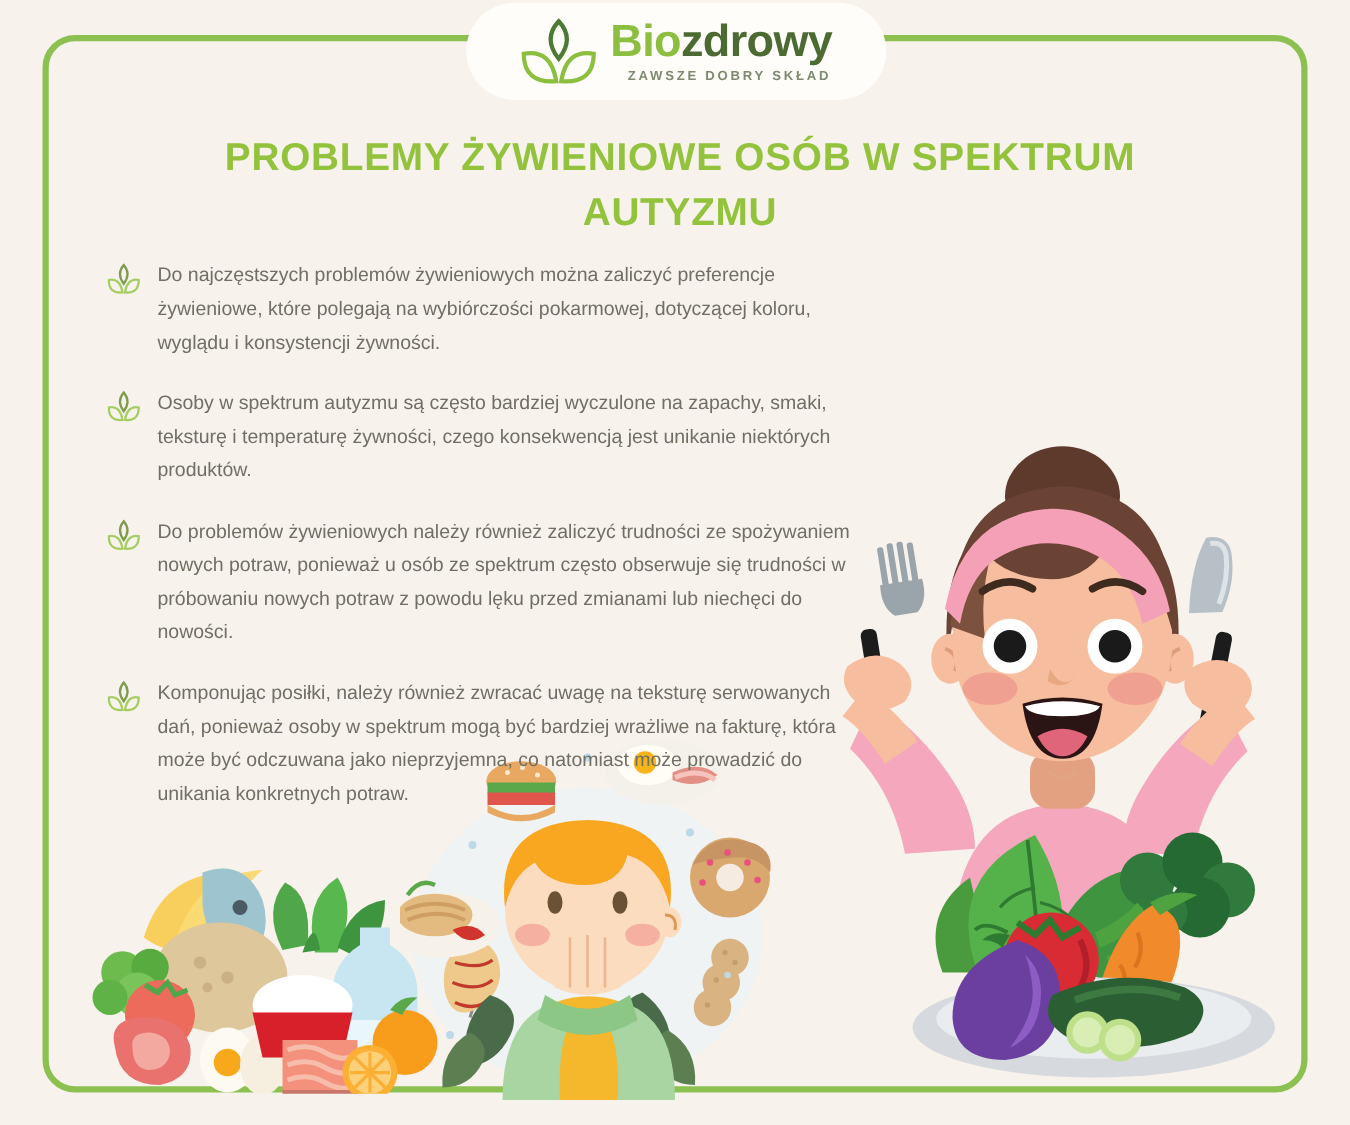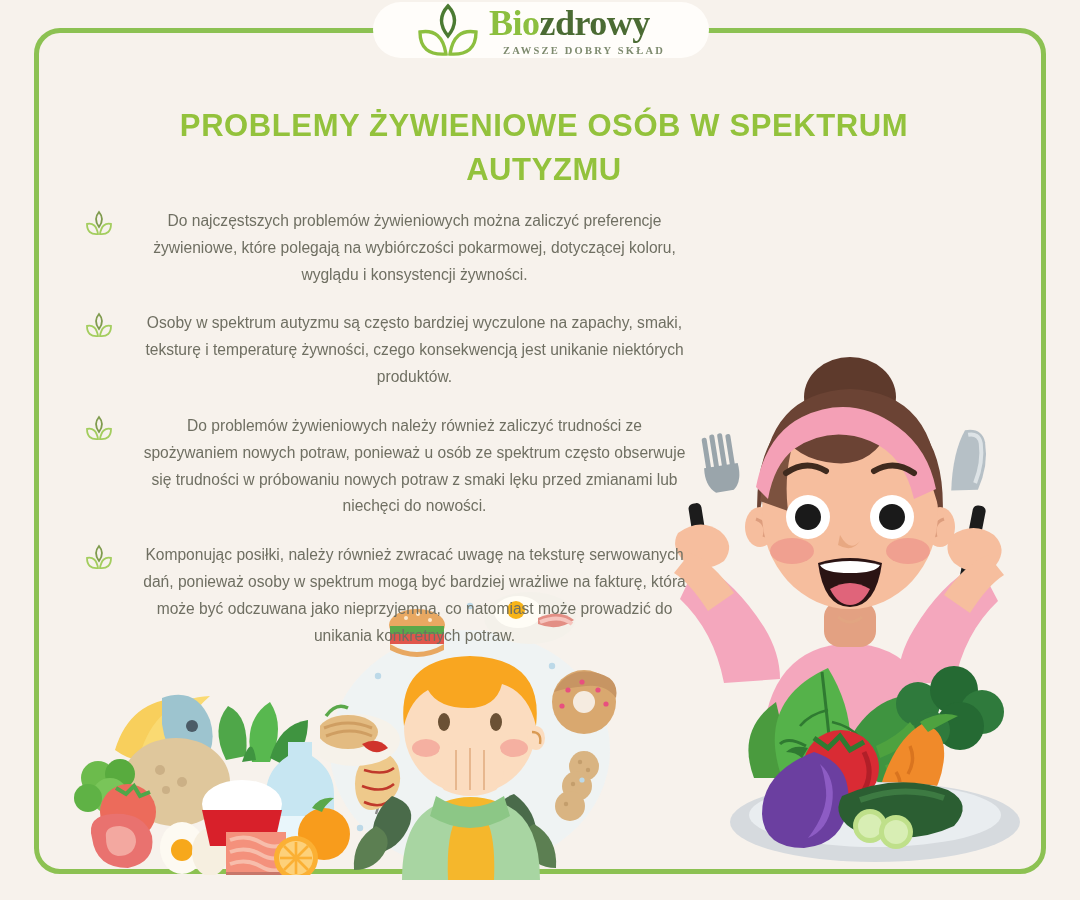--- a/index.html
+++ b/index.html
@@ -19,29 +19,28 @@
     border:5px solid #8cc152;
     border-radius:26px;
     pointer-events:none;
     z-index:5;
   }
 
   
   #logo-pill {
     position:absolute;
     left:373px; top:2px;
-    width:336px; height:56px;
+    width:336px; height:78px;
     background:#fffdfa;
     border-radius:39px;
     z-index:20;
     display:flex;
     align-items:center;
     justify-content:center;
     gap:10px;
-    font-family:Liberation Serif, serif;
   }
   #logo-mark { width:62px; height:56px; flex:none; }
   #logo-text { display:flex; flex-direction:column; align-items:flex-start; }
   #logo-word { font-size:36px; font-weight:bold; line-height:1; letter-spacing:-0.5px; }
   #logo-word .bio { color:#8cbf3f; }
   #logo-word .zdrowy { color:#4b6b33; }
   #logo-tag {
     font-size:10.5px; letter-spacing:2.2px; font-weight:bold;
     color:#7d8a6e; margin-top:4px; margin-left:14px;
   }
@@ -60,21 +59,21 @@
     z-index:12;
   }
 
   
   #bullets {
     position:absolute;
     left:86px; top:208px;
     width:600px;
     z-index:12;
   }
-  .bullet { display:flex; gap:31px; margin-bottom:22px;text-align:center; }
+  .bullet { display:flex; gap:14px; margin-bottom:22px; }
   .bullet-icon { width:26px; height:26px; flex:none; margin-top:2px; }
   .bullet-text {
     font-size:15.6px;
     line-height:1.72;
     color:#6f6f62;
   }
 
   
   #art { position:absolute; inset:0; z-index:8; pointer-events:none; }
   .art-item { position:absolute; }
@@ -421,21 +420,21 @@
     </svg>
     <div class="bullet-text">Osoby w spektrum autyzmu są często bardziej wyczulone na zapachy, smaki, teksturę i temperaturę żywności, czego konsekwencją jest unikanie niektórych produktów.</div>
   </div>
 
   <div class="bullet">
     <svg class="bullet-icon" viewBox="0 0 26 26">
       <path d="M13 2 q6 7 0 15 q-6 -8 0 -15Z" fill="none" stroke="#7f9b4e" stroke-width="1.8"></path>
       <path d="M12 24 q-11 1 -11 -10 q9 -2 11 10Z" fill="none" stroke="#a3cd5e" stroke-width="1.8"></path>
       <path d="M14 24 q11 1 11 -10 q-9 -2 -11 10Z" fill="none" stroke="#a3cd5e" stroke-width="1.8"></path>
     </svg>
-    <div class="bullet-text">Do problemów żywieniowych należy również zaliczyć trudności ze spożywaniem nowych potraw, ponieważ u osób ze spektrum często obserwuje się trudności w próbowaniu nowych potraw z smaki lęku przed zmianami lub niechęci do nowości.</div>
+    <div class="bullet-text">Do problemów żywieniowych należy również zaliczyć trudności ze spożywaniem nowych potraw, ponieważ u osób ze spektrum często obserwuje się trudności w próbowaniu nowych potraw z powodu lęku przed zmianami lub niechęci do nowości.</div>
   </div>
 
   <div class="bullet">
     <svg class="bullet-icon" viewBox="0 0 26 26">
       <path d="M13 2 q6 7 0 15 q-6 -8 0 -15Z" fill="none" stroke="#7f9b4e" stroke-width="1.8"></path>
       <path d="M12 24 q-11 1 -11 -10 q9 -2 11 10Z" fill="none" stroke="#a3cd5e" stroke-width="1.8"></path>
       <path d="M14 24 q11 1 11 -10 q-9 -2 -11 10Z" fill="none" stroke="#a3cd5e" stroke-width="1.8"></path>
     </svg>
     <div class="bullet-text">Komponując posiłki, należy również zwracać uwagę na teksturę serwowanych dań, ponieważ osoby w spektrum mogą być bardziej wrażliwe na fakturę, która może być odczuwana jako nieprzyjemna, co natomiast może prowadzić do unikania konkretnych potraw.</div>
   </div>

